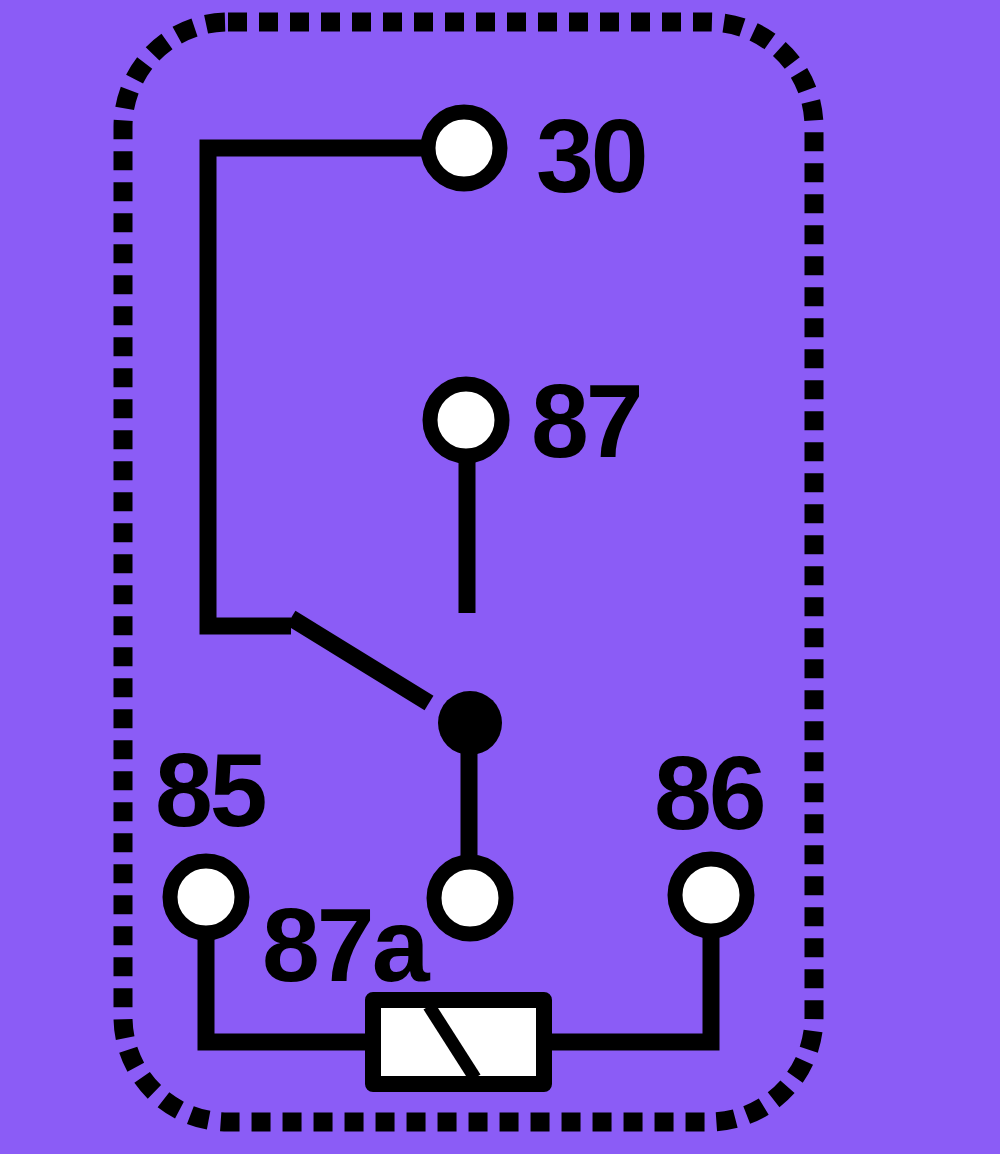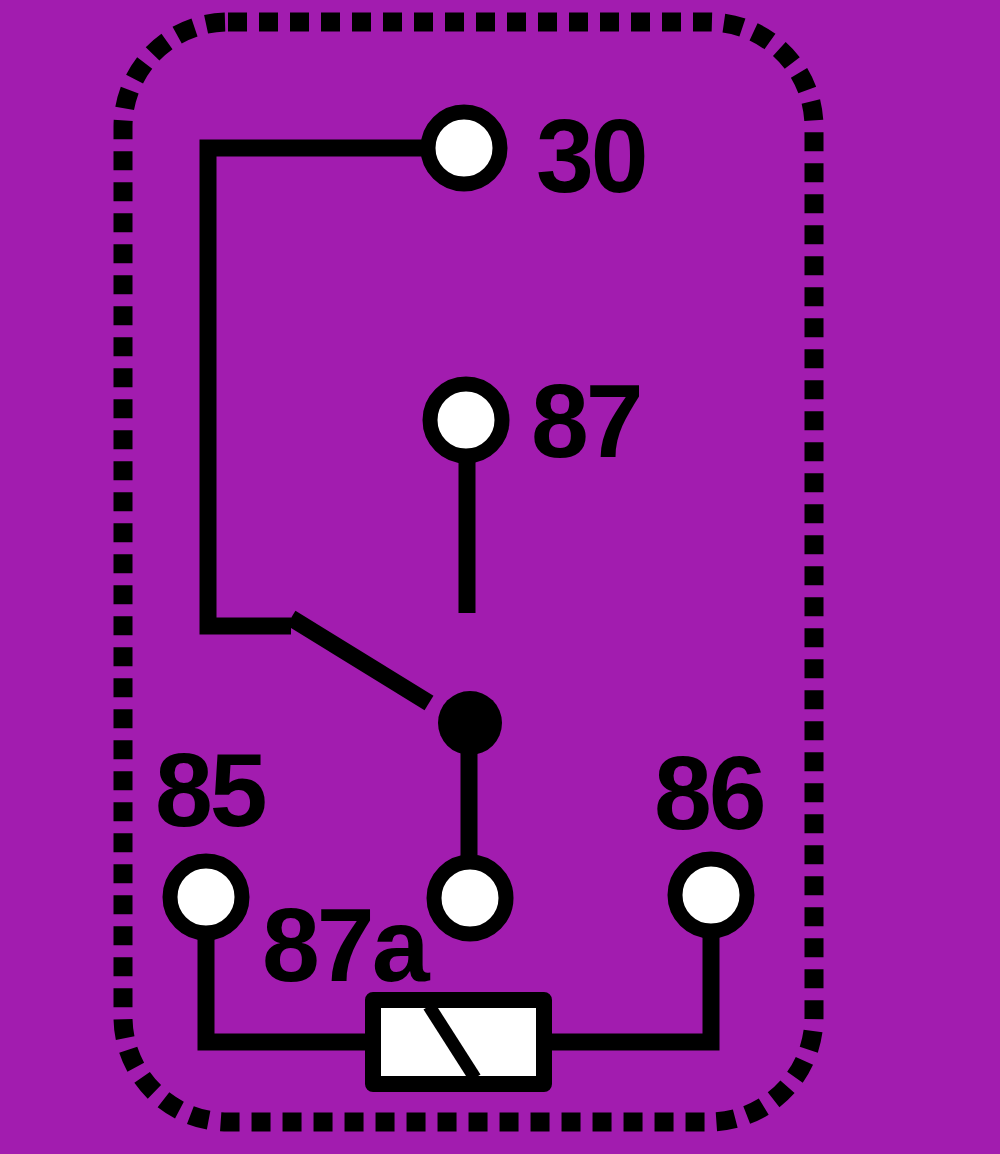--- a/index.html
+++ b/index.html
@@ -8,21 +8,21 @@
     background: #ffffff;
     width: 1000px;
     height: 1154px;
     overflow: hidden;
     font-family: "Liberation Sans", sans-serif;
   }
   .diagram-wrap {
     position: relative;
     width: 1000px;
     height: 1154px;
-    background: #a21caf;
+    background: #8b5cf6;
   }
   svg { display: block; }
   .wire {
     fill: none;
     stroke: #000000;
     stroke-width: 17;
     stroke-linecap: butt;
     stroke-linejoin: miter;
   }
   .terminal-circle {

